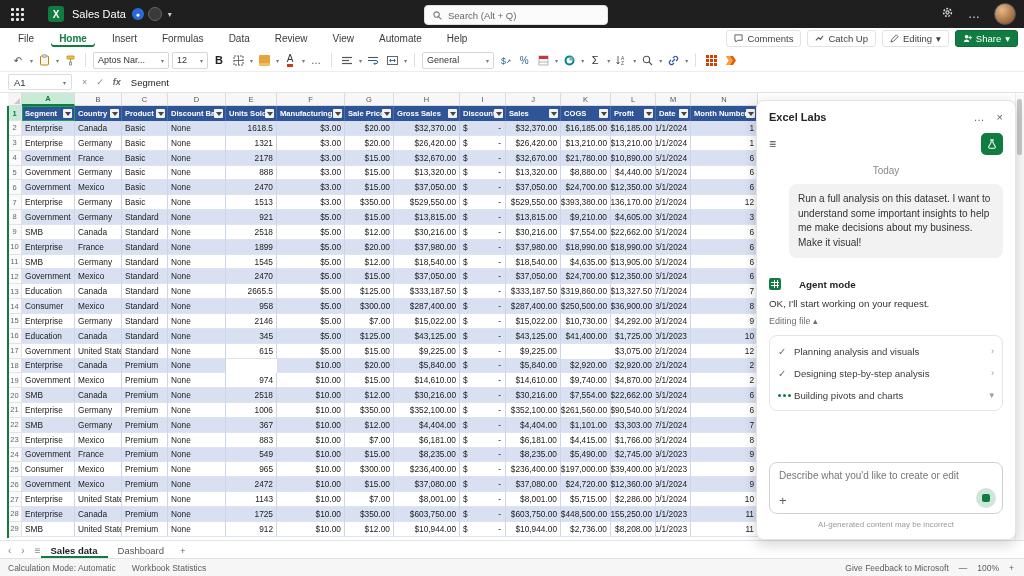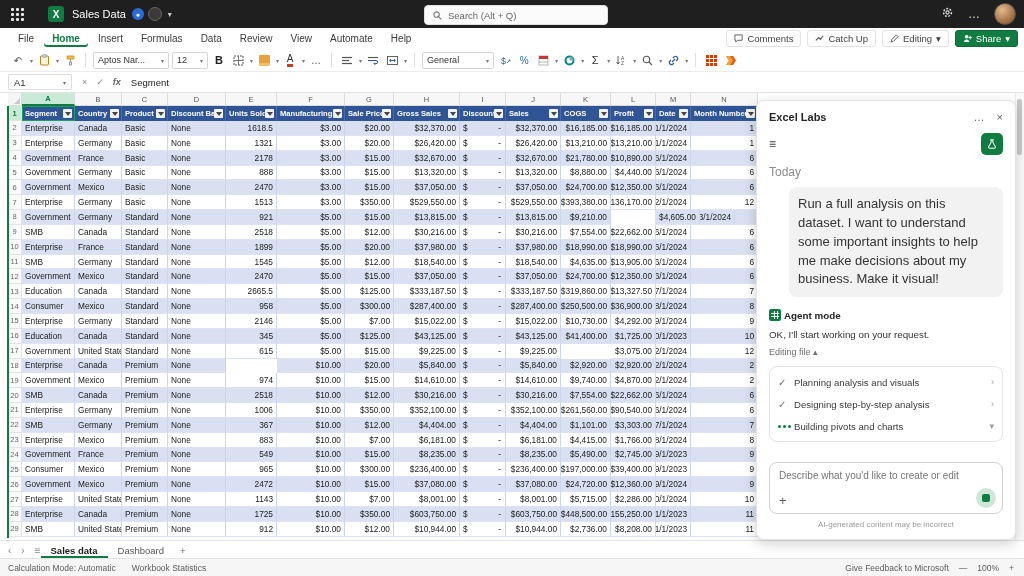--- a/index.html
+++ b/index.html
@@ -13,21 +13,21 @@
   .badge-blue{width:12px;height:12px;border-radius:50%;background:#2b6bd8;display:inline-flex;align-items:center;justify-content:center;font-size:7px;color:#fff;margin-right:4px;}
   .badge-dark{width:12px;height:12px;border-radius:50%;background:#3a3a3a;border:1px solid #666;display:inline-block;margin-right:4px;}
   .tb-chev{font-size:8px;color:#ccc;margin-left:2px;}
   .searchbox{position:absolute;left:424px;top:5px;width:182px;height:18px;background:#fbfbfb;border:1px solid #e1e1e1;border-radius:4px;display:flex;align-items:center;font-size:9.5px;color:#666;}
   .searchbox svg{margin:0 6px 0 8px;}
   .tb-right{position:absolute;right:8px;top:0;height:28px;display:flex;align-items:center;gap:14px;}
   .tb-right .ic{color:#ddd;font-size:12px;cursor:pointer;}
   .avatar{width:20px;height:20px;border-radius:50%;background:radial-gradient(circle at 35% 30%,#e5b98a,#9c6a40 70%,#5f3c22);border:1px solid #555;}
   
   .menubar{position:absolute;left:0;top:28px;width:1024px;height:21px;background:#fff;border-bottom:1px solid #ececec;display:flex;align-items:center;}
-  .menu-items{display:flex;align-items:center;margin-left:10px;gap:2px;}
+  .menu-items{display:flex;align-items:center;margin-left:10px;gap:9px;}
   .menu-item{font-size:10px;color:#3b3b3b;padding:3px 8px;cursor:pointer;border-radius:3px;}
   .menu-item.active{font-weight:bold;color:#117c43;box-shadow:inset 0 -2px 0 #107C41;}
   .mb-right{position:absolute;right:6px;top:2px;display:flex;align-items:center;gap:6px;}
   .mb-btn{display:flex;align-items:center;gap:4px;font-size:9.5px;color:#424242;border:1px solid #e3e3e3;border-radius:3px;padding:2px 7px;background:#fff;cursor:pointer;}
   .share-btn{background:#107C41;color:#fff;border:1px solid #0d6a37;}
   
   .ribbon{position:absolute;left:0;top:49px;width:1024px;height:22px;background:#fff;display:flex;align-items:center;gap:3px;padding-left:10px;box-sizing:border-box;}
   .ricon{display:inline-flex;align-items:center;justify-content:center;min-width:16px;height:16px;font-size:10px;color:#4a4a4a;cursor:pointer;border-radius:2px;}
   .rdd{font-size:6px;color:#777;margin-left:1px;cursor:pointer;}
   .rsep{width:1px;height:14px;background:#e0e0e0;margin:0 4px;}
@@ -66,23 +66,23 @@
   .vscroll{position:absolute;right:0;top:93px;width:8px;height:447px;background:#fafafa;border-left:1px solid #ededed;z-index:4;}
   .vscroll .thumb{position:absolute;left:1px;top:6px;width:5px;height:56px;background:#c8c8c8;border-radius:3px;}
   
   .panel{position:absolute;left:756px;top:100px;width:260px;height:440px;background:#fff;border:1px solid #e4e4e4;border-radius:8px;box-shadow:0 4px 14px rgba(0,0,0,.18);z-index:5;display:flex;flex-direction:column;padding:10px 12px;box-sizing:border-box;}
   .p-head{display:flex;align-items:center;}
   .p-title{font-size:11px;font-weight:bold;color:#242424;flex:1;}
   .p-head .pic{color:#616161;font-size:11px;margin-left:12px;cursor:pointer;}
   .p-tools{display:flex;align-items:center;margin-top:10px;}
   .hamb{font-size:12px;color:#424242;cursor:pointer;flex:1;}
   .labsicon{width:22px;height:22px;background:#107C41;border-radius:5px;display:flex;align-items:center;justify-content:center;cursor:pointer;}
-  .p-today{text-align:left;font-size:12px;color:#8a8a8a;margin:10px 0 8px;}
-  .bubble{background:#f2f2f2;border-radius:8px;padding:8px 9px;margin-left:20px;font-size:13px;line-height:1.45;color:#333;}
-  .agent-row{display:flex;align-items:center;gap:3px;margin-top:12px;}
+  .p-today{text-align:center;font-size:10px;color:#8a8a8a;margin:10px 0 8px;}
+  .bubble{background:#f2f2f2;border-radius:8px;padding:8px 9px;margin-left:20px;font-size:10px;line-height:1.45;color:#333;}
+  .agent-row{display:flex;align-items:center;gap:18px;margin-top:20px;}
   .agent-ic{width:12px;height:12px;background:#107C41;border-radius:2px;position:relative;}
   .agent-ic:before,.agent-ic:after{content:"";position:absolute;background:#fff;}
   .agent-ic:before{left:2px;right:2px;top:4px;height:1px;box-shadow:0 3px 0 #fff;}
   .agent-ic:after{top:2px;bottom:2px;left:5px;width:1px;box-shadow:3px 0 0 #fff;}
   .agent-label{font-size:9.8px;font-weight:bold;color:#242424;}
   .p-ok{font-size:9.8px;color:#333;margin-top:8px;}
   .p-editing{font-size:9px;color:#707070;margin-top:7px;cursor:pointer;}
   .steps-card{border:1px solid #e4e4e4;border-radius:8px;margin-top:9px;padding:4px 8px;}
   .step{display:flex;align-items:center;height:22px;font-size:9.6px;color:#3b3b3b;cursor:pointer;}
   .step .sic{width:16px;color:#6f6f6f;font-size:10px;}
@@ -554,21 +554,21 @@
         <div class="cell right banded" style="width: 51px;">921</div>
         <div class="cell right banded" style="width: 68px;">$5.00</div>
         <div class="cell right banded" style="width: 49px;">$15.00</div>
         <div class="cell right banded" style="width: 66px;">$13,815.00</div>
         <div class="cell acct banded" style="width: 46px;">
           <div class="">$</div>
           <div class="">-</div>
         </div>
         <div class="cell right banded" style="width: 55px;">$13,815.00</div>
         <div class="cell right banded" style="width: 50px;">$9,210.00</div>
-        <div class="cell right banded" style="width: 45px; margin-left: 44px;">$4,605.00</div>
+        <div class="cell right banded" style="width: 45px;">$4,605.00</div>
         <div class="cell right banded" style="width: 35px;">3/1/2024</div>
         <div class="cell right banded" style="width: 67px;">3</div>
       </div>
       <div class="sheet-row" style="height: 14.85px;">
         <div class="rownum">9</div>
         <div class="cell left" style="width: 53px;">SMB</div>
         <div class="cell left" style="width: 47px;">Canada</div>
         <div class="cell left" style="width: 46px;">Standard</div>
         <div class="cell left" style="width: 58px;">None</div>
         <div class="cell right" style="width: 51px;">2518</div>

